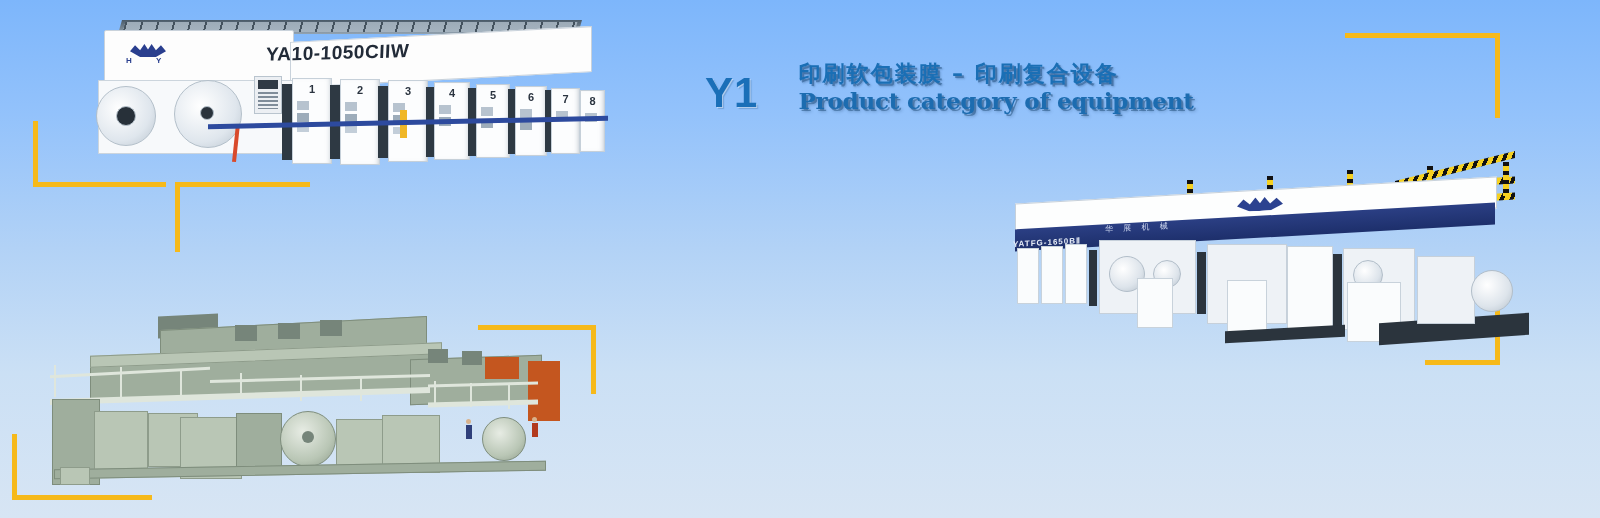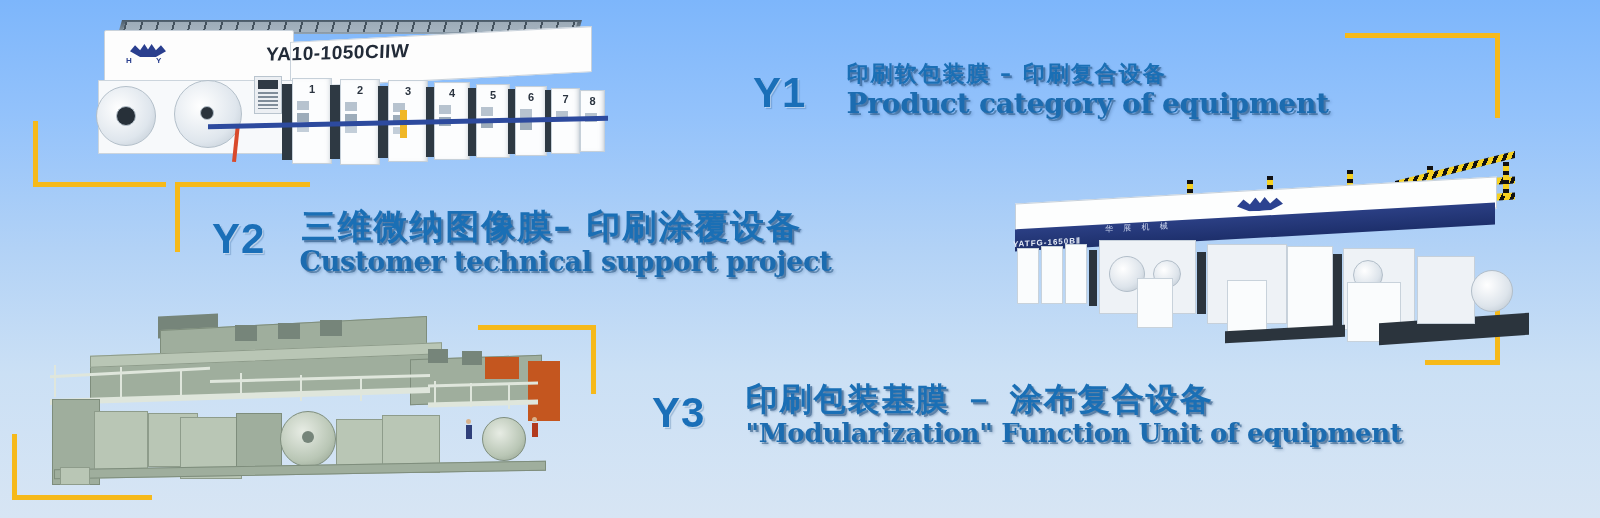--- a/index.html
+++ b/index.html
@@ -296,36 +296,22 @@
     <div class="g-worker-b" style="left:436px;top:120px;"></div>
     <div class="g-worker-h" style="left:436px;top:114px;"></div>
     <div class="g-worker-b" style="left:502px;top:118px;background:#b23a1e;"></div>
     <div class="g-worker-h" style="left:502px;top:112px;"></div>
     <div class="g-drum" style="left:452px;top:112px;width:42px;height:42px;"></div>
     <div class="g-body" style="left:24px;top:160px;width:490px;height:8px;transform:skewY(-1deg);"></div>
     <div class="g-lt" style="left:30px;top:162px;width:28px;height:16px;"></div>
   </div>
 
   <div class="txtblock" style="left:705px;top:62px;">
-    <div class="ycode" style="font-size:42px;margin-right:40px;margin-top:10px;margin-left:48px;">Y1</div>
+    <div class="ycode" style="font-size:42px;margin-right:40px;margin-top:10px;">Y1</div>
     <div class="lines">
       <div class="cn" style="font-size:22px;">印刷软包装膜 – 印刷复合设备</div>
-      <div class="en" style="font-size:28px;margin-top:3px;">Product category of equipment</div>
+      <div class="en" style="font-size:23px;margin-top:3px;">Product category of equipment</div>
     </div>
   </div>
 
-  <div class="txtblock" style="left:212px;top:208px;">
-    <div class="ycode" style="font-size:42px;margin-right:36px;margin-top:10px;">Y2</div>
-    <div class="lines">
-      <div class="cn" style="font-size:34px;">三维微纳图像膜– 印刷涂覆设备</div>
-      <div class="en" style="font-size:27px;margin-top:3px;margin-left:-2px;">Customer technical support project</div>
-    </div>
-  </div>
-
-  <div class="txtblock" style="left:652px;top:382px;">
-    <div class="ycode" style="font-size:42px;margin-right:40px;margin-top:10px;">Y3</div>
-    <div class="lines">
-      <div class="cn" style="font-size:32px;">印刷包装基膜 －  涂布复合设备</div>
-      <div class="en" style="font-size:26px;margin-top:3px;">"Modularization" Function Unit of equipment</div>
-    </div>
-  </div>
+
 
 </div>
 
 </body></html>

